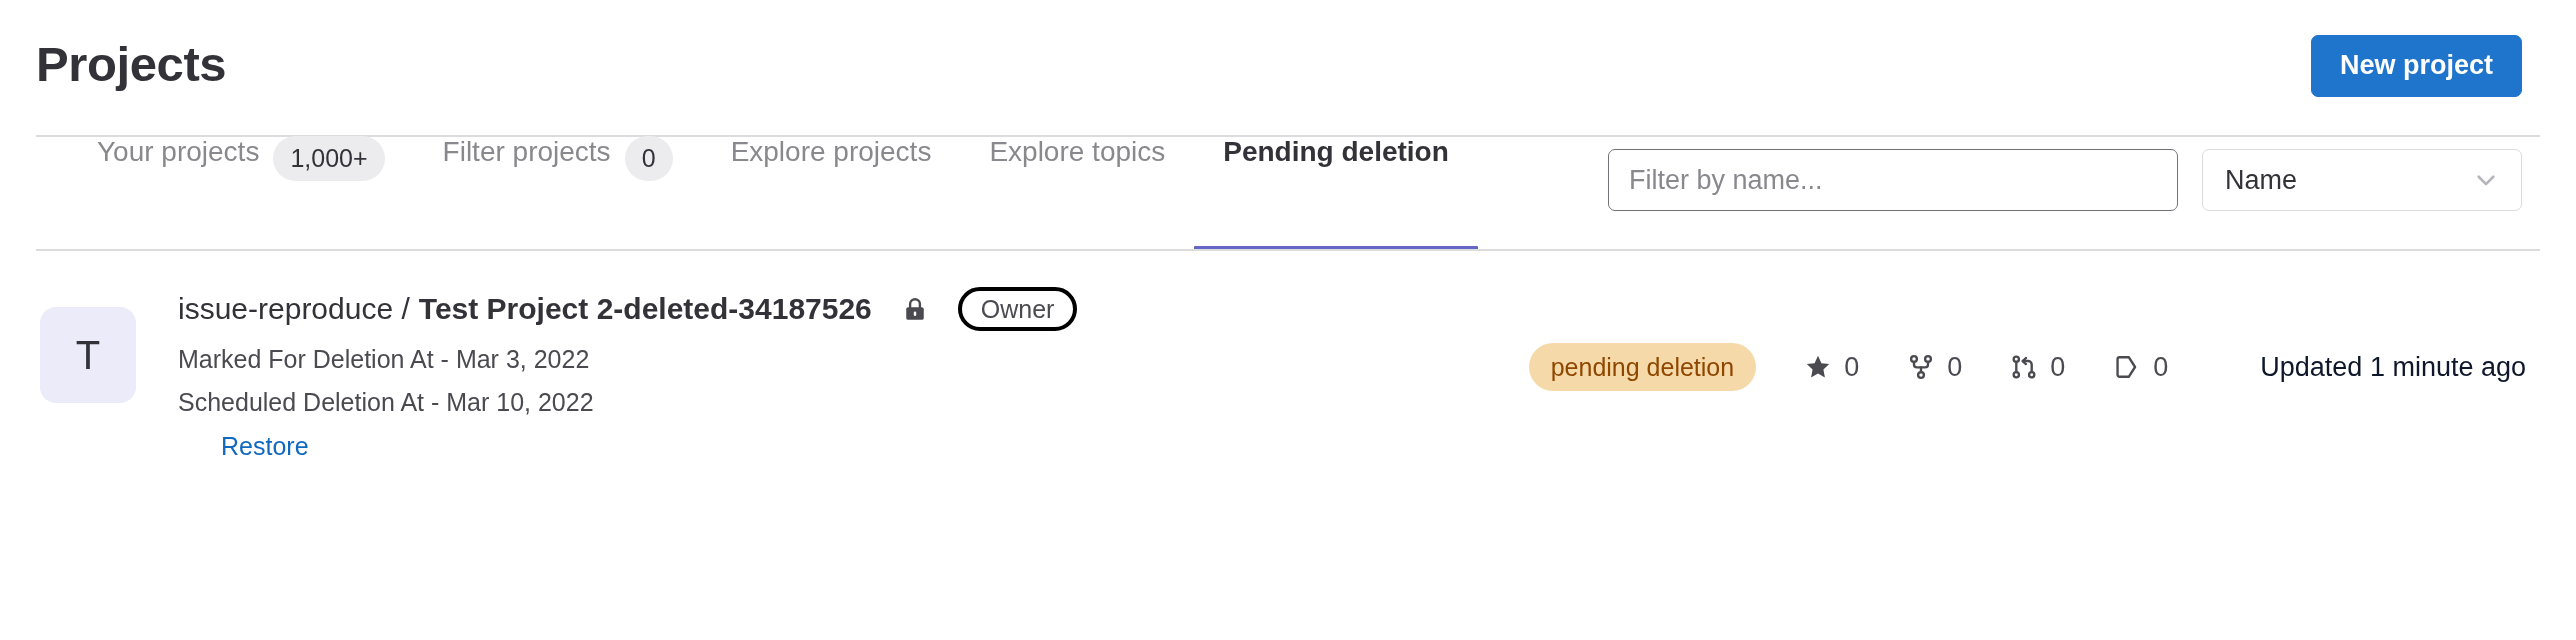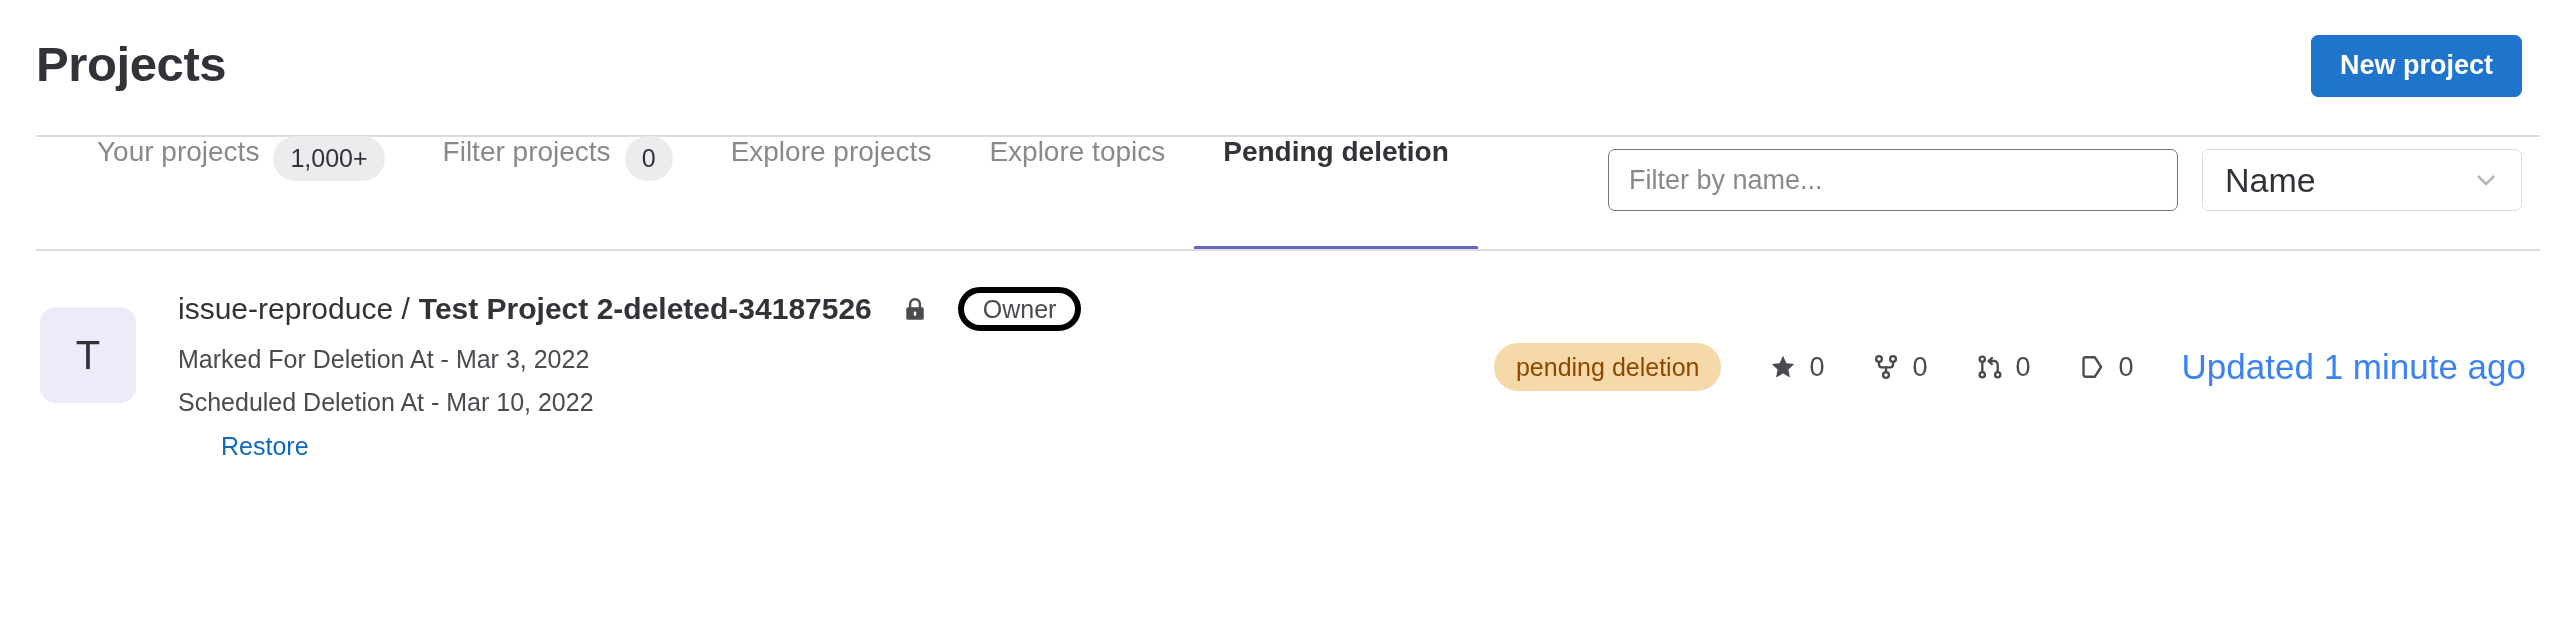--- a/index.html
+++ b/index.html
@@ -155,21 +155,21 @@
   .sort-dropdown {
     position: relative;
     width: 320px;
     height: 62px;
     display: flex;
     align-items: center;
     padding: 0 22px;
     background: #ffffff;
     border: 1px solid #dcdcde;
     border-radius: 7px;
-    font-size: 34px;
+    font-size: 27px;
     color: #333238;
     cursor: pointer;
   }
   .sort-dropdown .chevron {
     position: absolute;
     right: 22px;
     top: 50%;
     transform: translateY(-50%);
     display: flex;
   }
@@ -233,21 +233,21 @@
     margin-left: 20px;
   }
 
   .owner-badge {
     display: inline-flex;
     align-items: center;
     justify-content: center;
     height: 44px;
     padding: 8px 19px;
     margin-left: 20px;
-    border: 6px solid #000000;
+    border: 4px solid #000000;
     border-radius: 22px;
     font-size: 25px;
     color: #4b4a50;
     background: #ffffff;
     white-space: nowrap;
   }
 
   .project-meta {
     font-size: 25px;
     color: #4b4a50;
@@ -292,23 +292,23 @@
     display: inline-flex;
     align-items: center;
     gap: 12px;
     margin-left: 48px;
     font-size: 27px;
     color: #4b4a50;
   }
   .stat .stat-icon { display: inline-flex; align-items: center; }
 
   .updated-text {
-    margin-left: 48px;
-    font-size: 35px;
-    color: #3b82f6;
+    margin-left: 92px;
+    font-size: 27px;
+    color: #0f172a;
   }
 </style>
 </head>
 <body>
 
 <div class="page">
 
   <div class="page-header">
     <h1 class="page-title">Projects</h1>
     <button class="new-project-button">New project</button>

